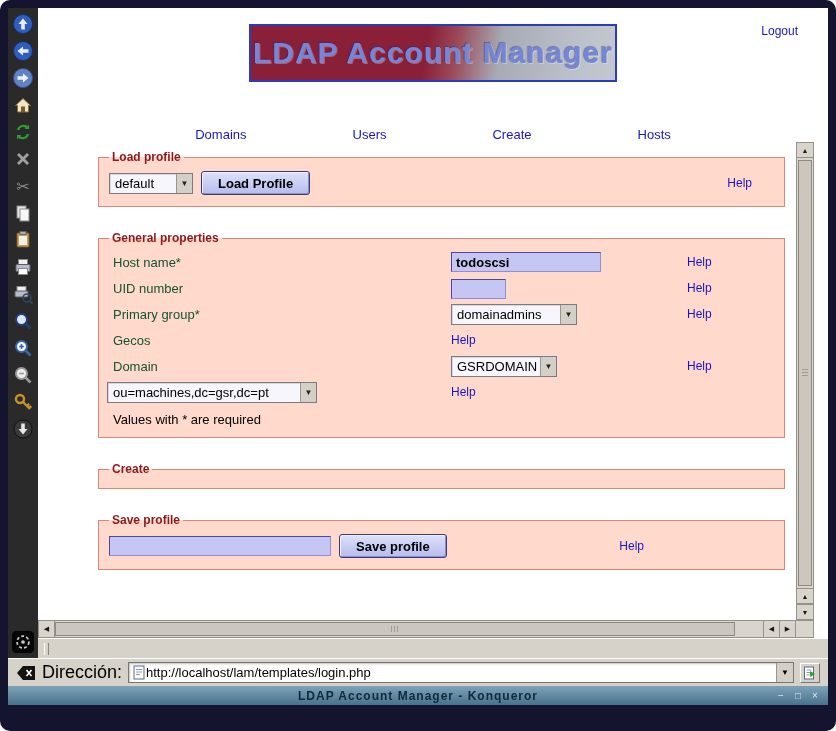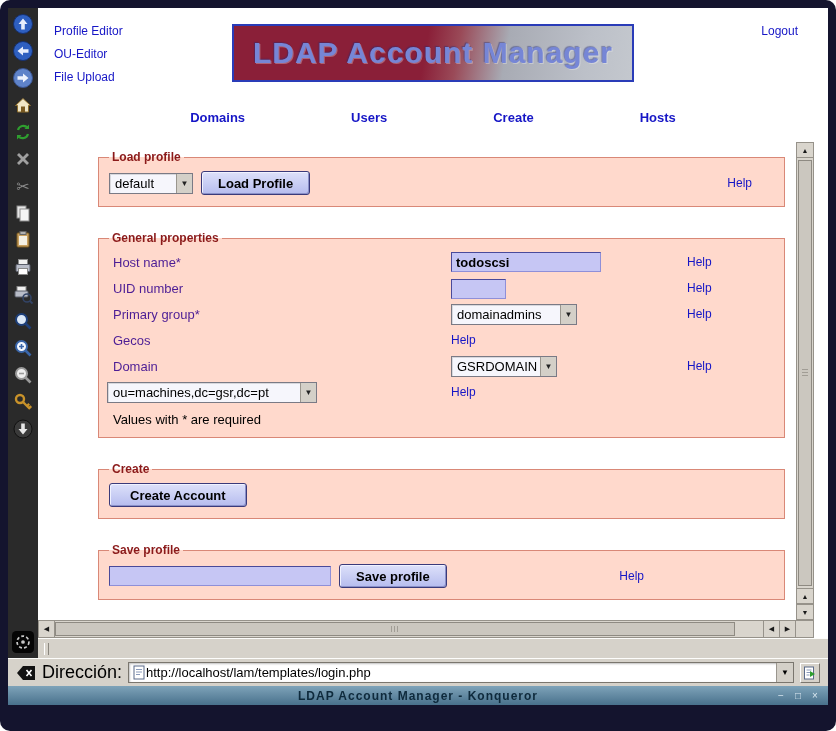--- a/index.html
+++ b/index.html
@@ -13,39 +13,39 @@
   .tbi { width:22px; height:22px; display:flex; align-items:center; justify-content:center; cursor:pointer; }
   .tbi svg { width:22px; height:22px; }
   .gear { margin-top:auto; width:26px; height:26px; }
 
   
   .browser { flex:1; display:flex; flex-direction:column; background:#fff; min-width:0; }
   .page-top { position:relative; height:102px; }
   a.link { color:#1616c6; text-decoration:none; cursor:pointer; }
   .top-links { position:absolute; left:16px; top:16px; display:flex; flex-direction:column; gap:9px; font-size:12px; }
   .logout { position:absolute; right:30px; top:16px; font-size:12px; }
-  .banner { position:absolute; left:50%; top:16px; transform:translateX(-50%); width:402px; height:58px;
+  .banner { position:absolute; left:50%; top:16px; transform:translateX(-50%); width:368px; height:58px;
             border:2px solid #2a3cb8; display:flex; align-items:center; justify-content:center;
             background:linear-gradient(100deg,#8a1f38 0%,#8a1f38 48%,#9a4a58 56%,#a8abb4 68%,#bcc0c8 88%,#c4c8ce 100%); }
   .banner-text { font-size:30px; font-weight:bold; color:#7686d6; letter-spacing:1px;
                  text-shadow:1px 1px 0 rgba(255,255,255,0.30), -1px -1px 1px rgba(35,45,120,0.45); }
-  .nav-row { height:32px; display:flex; justify-content:center; align-items:flex-start; gap:106px; font-size:13px;font-weight:bold; }
+  .nav-row { height:32px; display:flex; justify-content:center; align-items:flex-end; gap:106px; font-size:13px; }
 
   
   .scroll-region { position:relative; flex:1; min-height:0;margin-left:48px; }
   .content { position:absolute; left:0; top:0; bottom:0; right:33px; padding:8px 10px 0 12px; overflow:hidden; }
   fieldset { border:1px solid #d98877; background:#ffd9cc; padding:4px 8px 8px; }
   legend { font-size:12px; font-weight:bold; color:#8b1a1a; padding:0 3px; margin-left:2px; }
   .fs-gap { margin-top:24px; }
   .lp-row { display:flex; align-items:center; gap:8px; padding:3px 2px 3px; }
   .help { color:#1616c6; font-size:12px; text-decoration:none; cursor:pointer; }
   .lp-row .help { margin-left:auto; margin-right:22px; }
   .save-row .help { margin-left:auto; margin-right:130px; }
   .frow { display:grid; grid-template-columns:344px 236px auto; align-items:center; height:26px; font-size:13px; }
-  .flabel { padding-left:6px; color:#4c1d95; }
+  .flabel { padding-left:6px; color:#14532d; }
   .note { font-size:13px; padding:7px 0 2px 6px; }
 
   .tinput { display:inline-flex; align-items:center; height:20px; background:#c6c6f4; padding:0 4px;
             font-weight:bold; font-size:13px; color:#000;
             border:1px solid #4a4a9a; border-bottom-color:#8f8fd8; border-right-color:#8f8fd8; }
   .caret { width:1px; height:14px; background:#000; margin-left:1px; }
 
   .combo { display:inline-flex; align-items:stretch; height:21px; background:#f6f6fc; font-size:13px;
            border:1px solid #7a7a85; box-shadow:inset 1px 1px 0 rgba(0,0,0,0.12); cursor:pointer; }
   .combo-text { flex:1; display:flex; align-items:center; padding:0 5px; white-space:nowrap; overflow:hidden; }
@@ -207,25 +207,20 @@
           <svg viewBox="0 0 26 26">
               <rect width="26" height="26" rx="5" fill="#050505"></rect>
               <circle cx="13" cy="13" r="7" fill="none" stroke="#c8c8c8" stroke-width="2" stroke-dasharray="3.5 2.5"></circle>
               <circle cx="13" cy="13" r="2.2" fill="#c8c8c8"></circle>
             </svg>
         </div>
       </div>
 
       <div class="browser">
         <div class="page-top">
-          <div class="top-links">
-            <a class="link">Profile Editor</a>
-            <a class="link">OU-Editor</a>
-            <a class="link">File Upload</a>
-          </div>
           <div class="banner">
             <span class="banner-text">LDAP Account Manager</span>
           </div>
           <a class="link logout">Logout</a>
         </div>
 
         <div class="nav-row">
           <a class="link">Domains</a>
           <a class="link">Users</a>
           <a class="link">Create</a>
@@ -306,23 +301,20 @@
                   </span>
                 </span>
                 <a class="help">Help</a>
               </div>
 
               <div class="note">Values with * are required</div>
             </fieldset>
 
             <fieldset class="fs-gap">
               <legend>Create</legend>
-              <div class="lp-row">
-                <span class="btn" style="padding:0 20px">Create Account</span>
-              </div>
             </fieldset>
 
             <fieldset class="fs-gap">
               <legend>Save profile</legend>
               <div class="lp-row save-row">
                 <span class="tinput" style="width:222px;font-weight:normal">
                   <span></span>
                 </span>
                 <span class="btn">Save profile</span>
                 <a class="help">Help</a>

